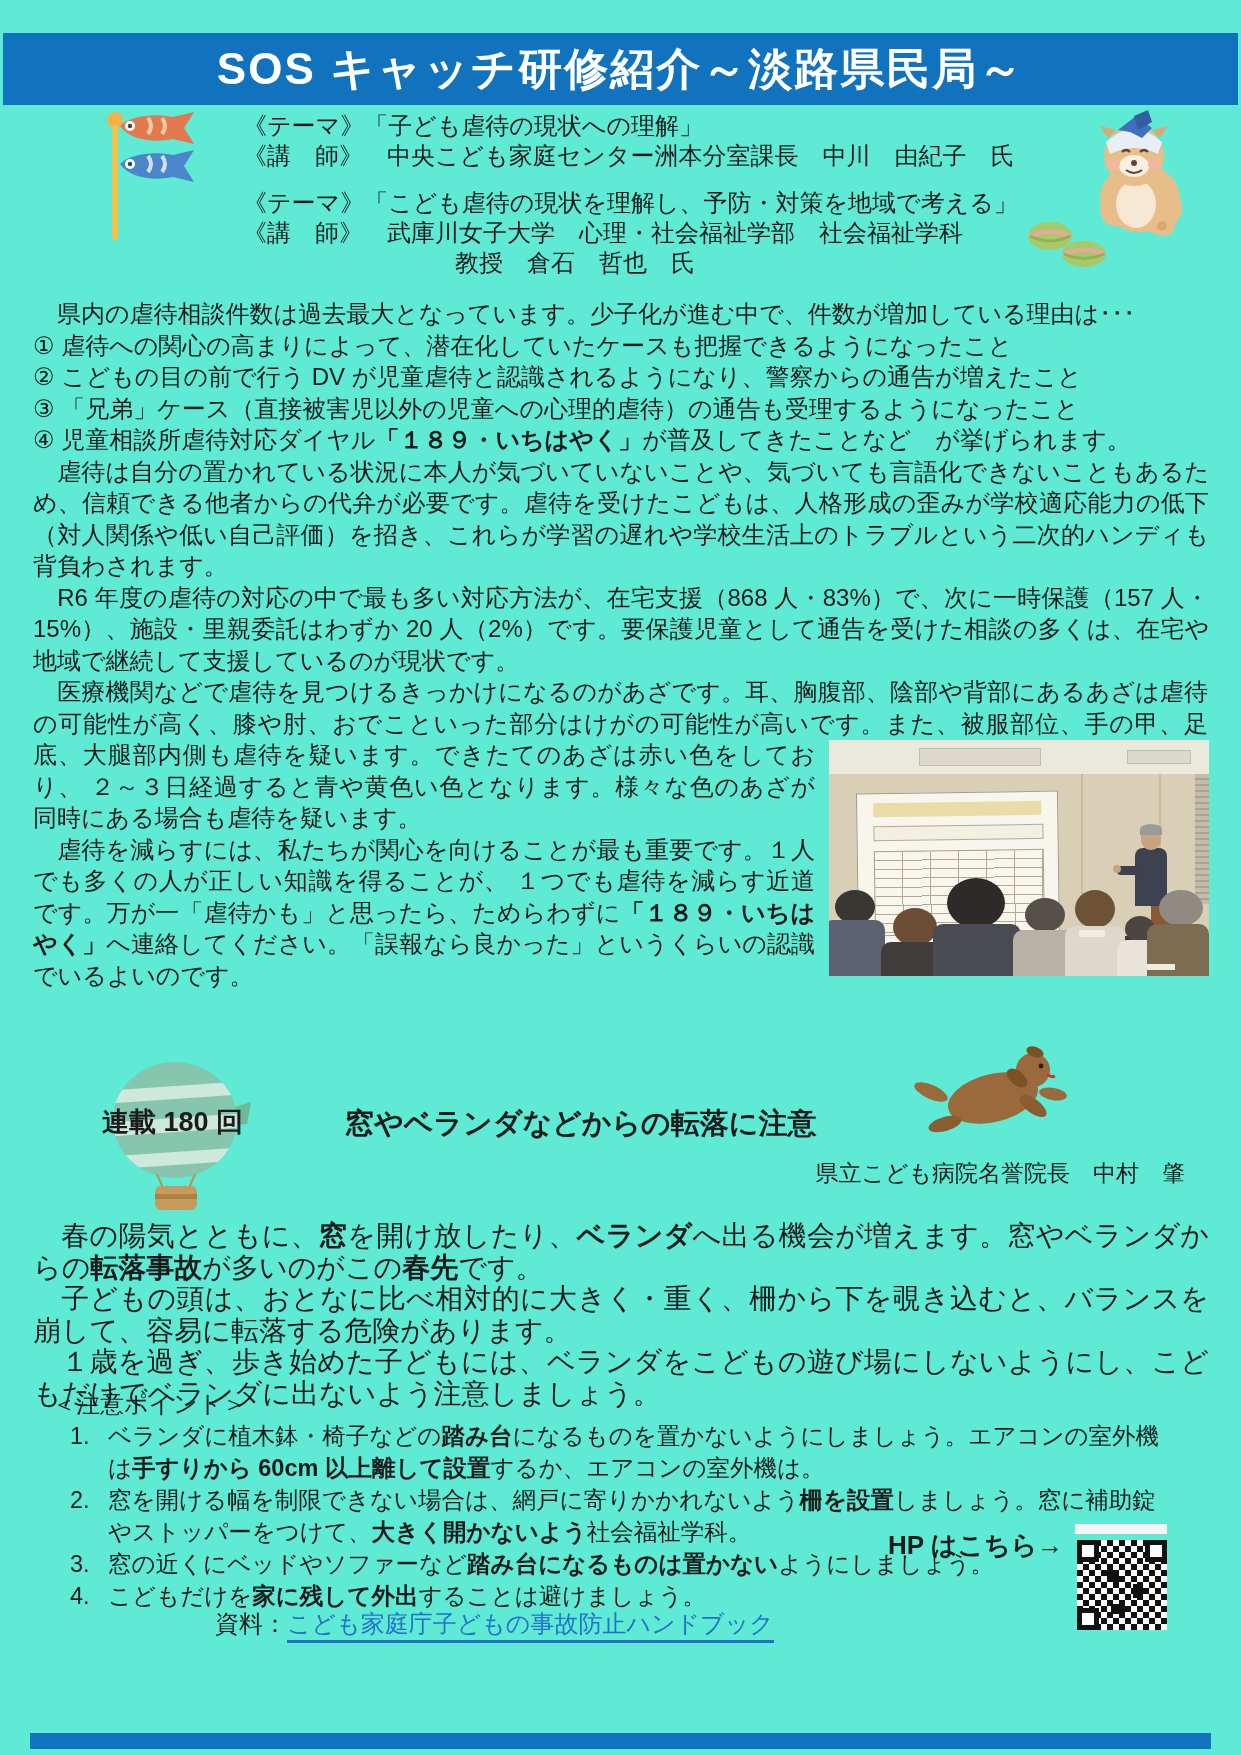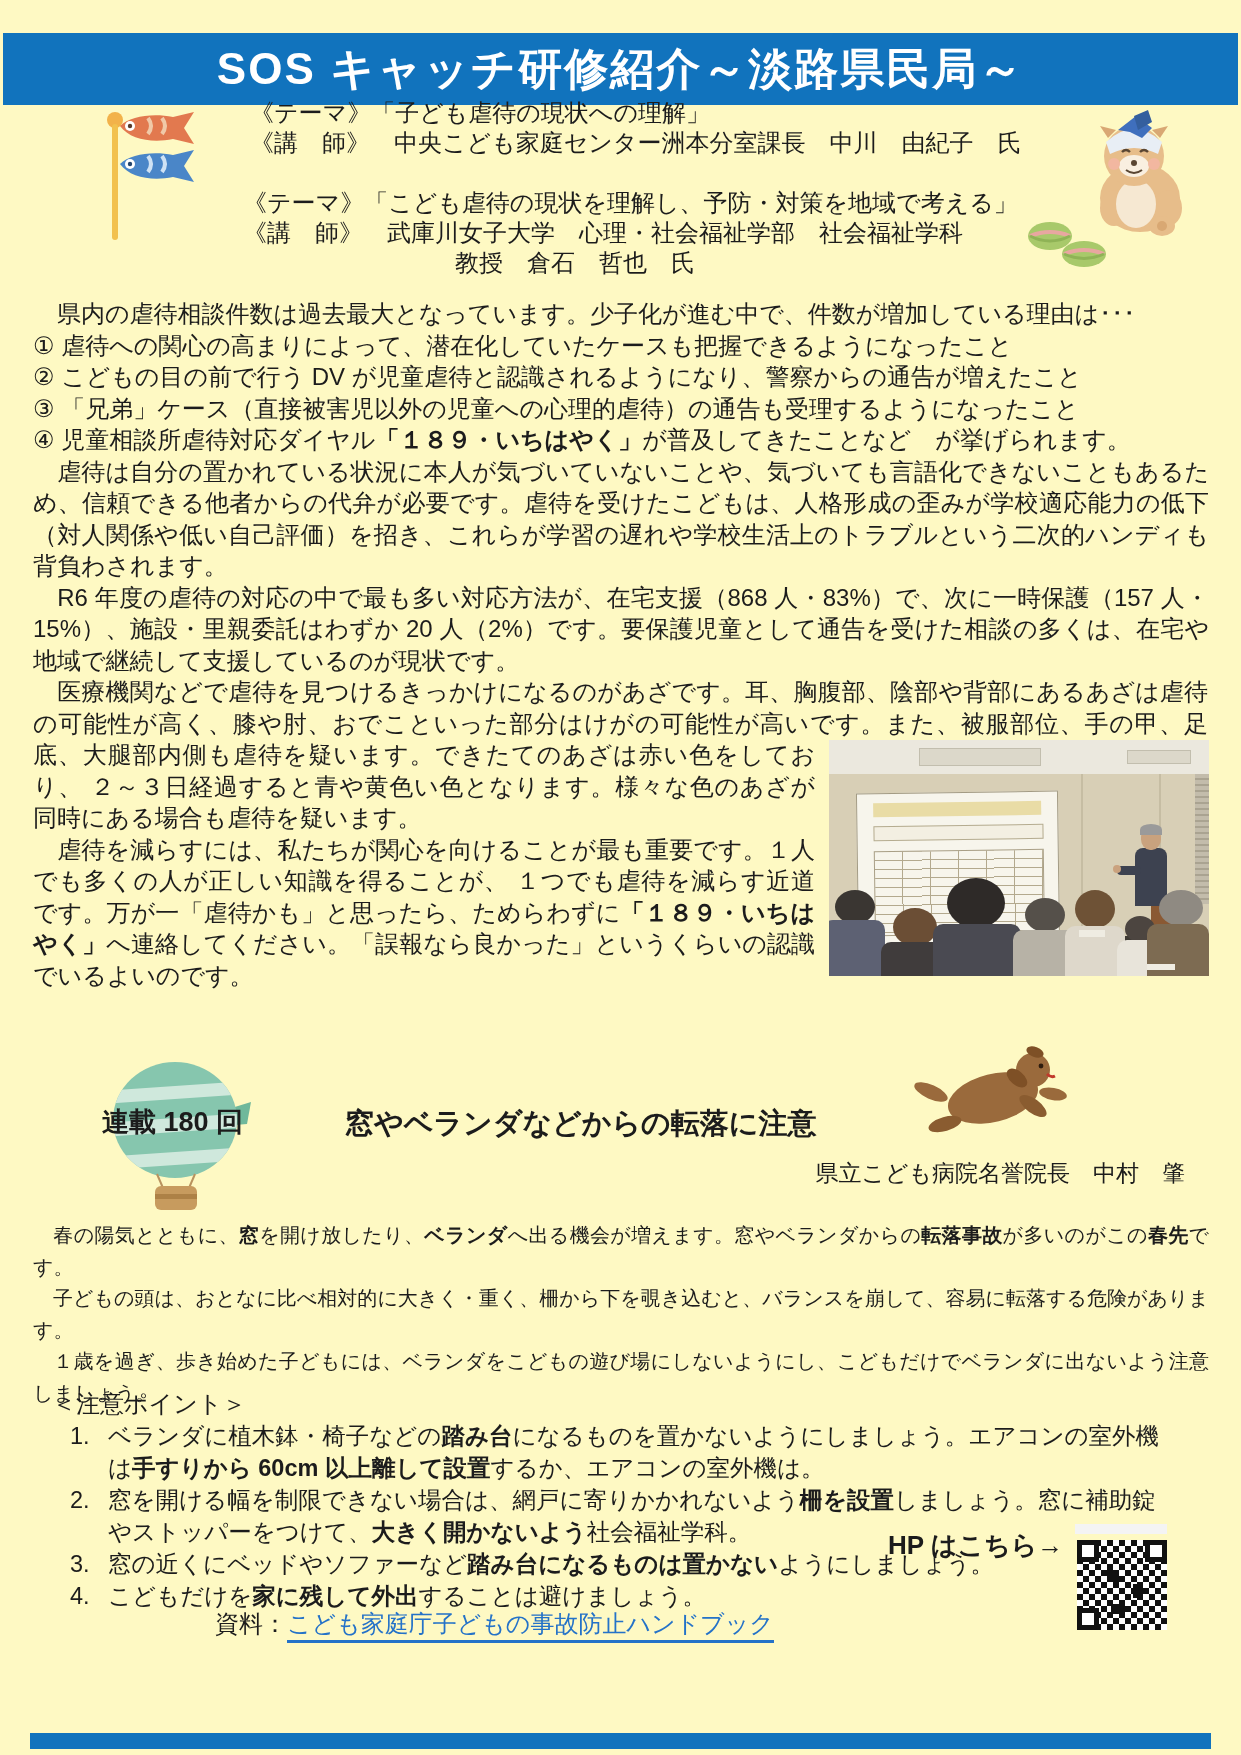--- a/index.html
+++ b/index.html
@@ -1,27 +1,27 @@
 <!DOCTYPE html>
 <html><head>
 <meta charset="utf-8">
 <style>
   html,body{margin:0;padding:0;background:#ffffff;}
-  #page{position:relative;width:1241px;height:1755px;background:#fef9c3;overflow:hidden;
+  #page{position:relative;width:1241px;height:1755px;background:#5eead4;overflow:hidden;
         font-family:"Liberation Sans","DejaVu Sans",sans-serif;color:#1c1c1c;}
   .abs{position:absolute;}
 
   
   .banner{left:3px;top:33px;width:1235px;height:72px;background:#1173bd;
           display:flex;align-items:center;justify-content:center;}
   .banner .ttl{color:#ffffff;font-size:44px;font-weight:700;letter-spacing:2px;white-space:nowrap;}
 
   
   .session{left:243px;font-size:24px;line-height:30px;white-space:nowrap;}
-  .s1{top:98px;margin-left:7px;}
+  .s1{top:111px;}
   .s2{top:188px;}
   .session .indent{padding-left:212px;}
 
   
   .article{left:33px;top:298px;width:1176px;font-size:24px;line-height:31.5px;text-align:justify;}
   .article .p{margin:0;}
   .article .mt{}
   b{font-weight:700;}
 
   
@@ -69,21 +69,21 @@
   .t5{left:236px;top:186px;width:60px;height:50px;background:#ded8cb;}
   .h6{left:296px;top:176px;width:30px;height:26px;background:#4c4540;}
   .t6{left:288px;top:200px;width:40px;height:36px;background:#e8e4da;}
   .h7{left:330px;top:150px;width:44px;height:36px;background:#8f8a82;}
   .t7{left:318px;top:184px;width:62px;height:52px;background:#7d6b52;}
 
   
   .badge-text{left:102px;top:1104px;font-size:27px;white-space:nowrap;z-index:3;font-weight:bold;}
   .col-title{left:345px;top:1104px;font-size:29px;font-weight:700;white-space:nowrap;}
   .byline{right:56px;top:1158px;font-size:23px;white-space:nowrap;}
-  .col-pars{left:33px;top:1220px;width:1176px;font-size:20px;line-height:31.5px;text-align:justify;}
+  .col-pars{left:33px;top:1220px;width:1176px;font-size:28px;line-height:31.5px;text-align:justify;}
   .points-title{left:52px;top:1388px;font-size:24px;}
   .points{left:70px;top:1420px;width:1105px;font-size:23.5px;line-height:32px;}
   .points .item{display:flex;margin:0;}
   .points .num{flex:0 0 38px;}
   .points .ptxt{flex:1;}
   .ref-row{left:215px;top:1608px;font-size:24px;white-space:nowrap;}
   .ref-link{color:#2472c8;text-decoration:none;border-bottom:3px solid #2472c8;padding-bottom:3px;cursor:pointer;}
   .hp-label{left:888px;top:1528px;font-size:26px;font-weight:700;white-space:nowrap;}
   .qr-strip{left:1075px;top:1524px;width:92px;height:10px;background:#f4f4f4;}
   .qr{left:1077px;top:1540px;width:90px;height:90px;background:

